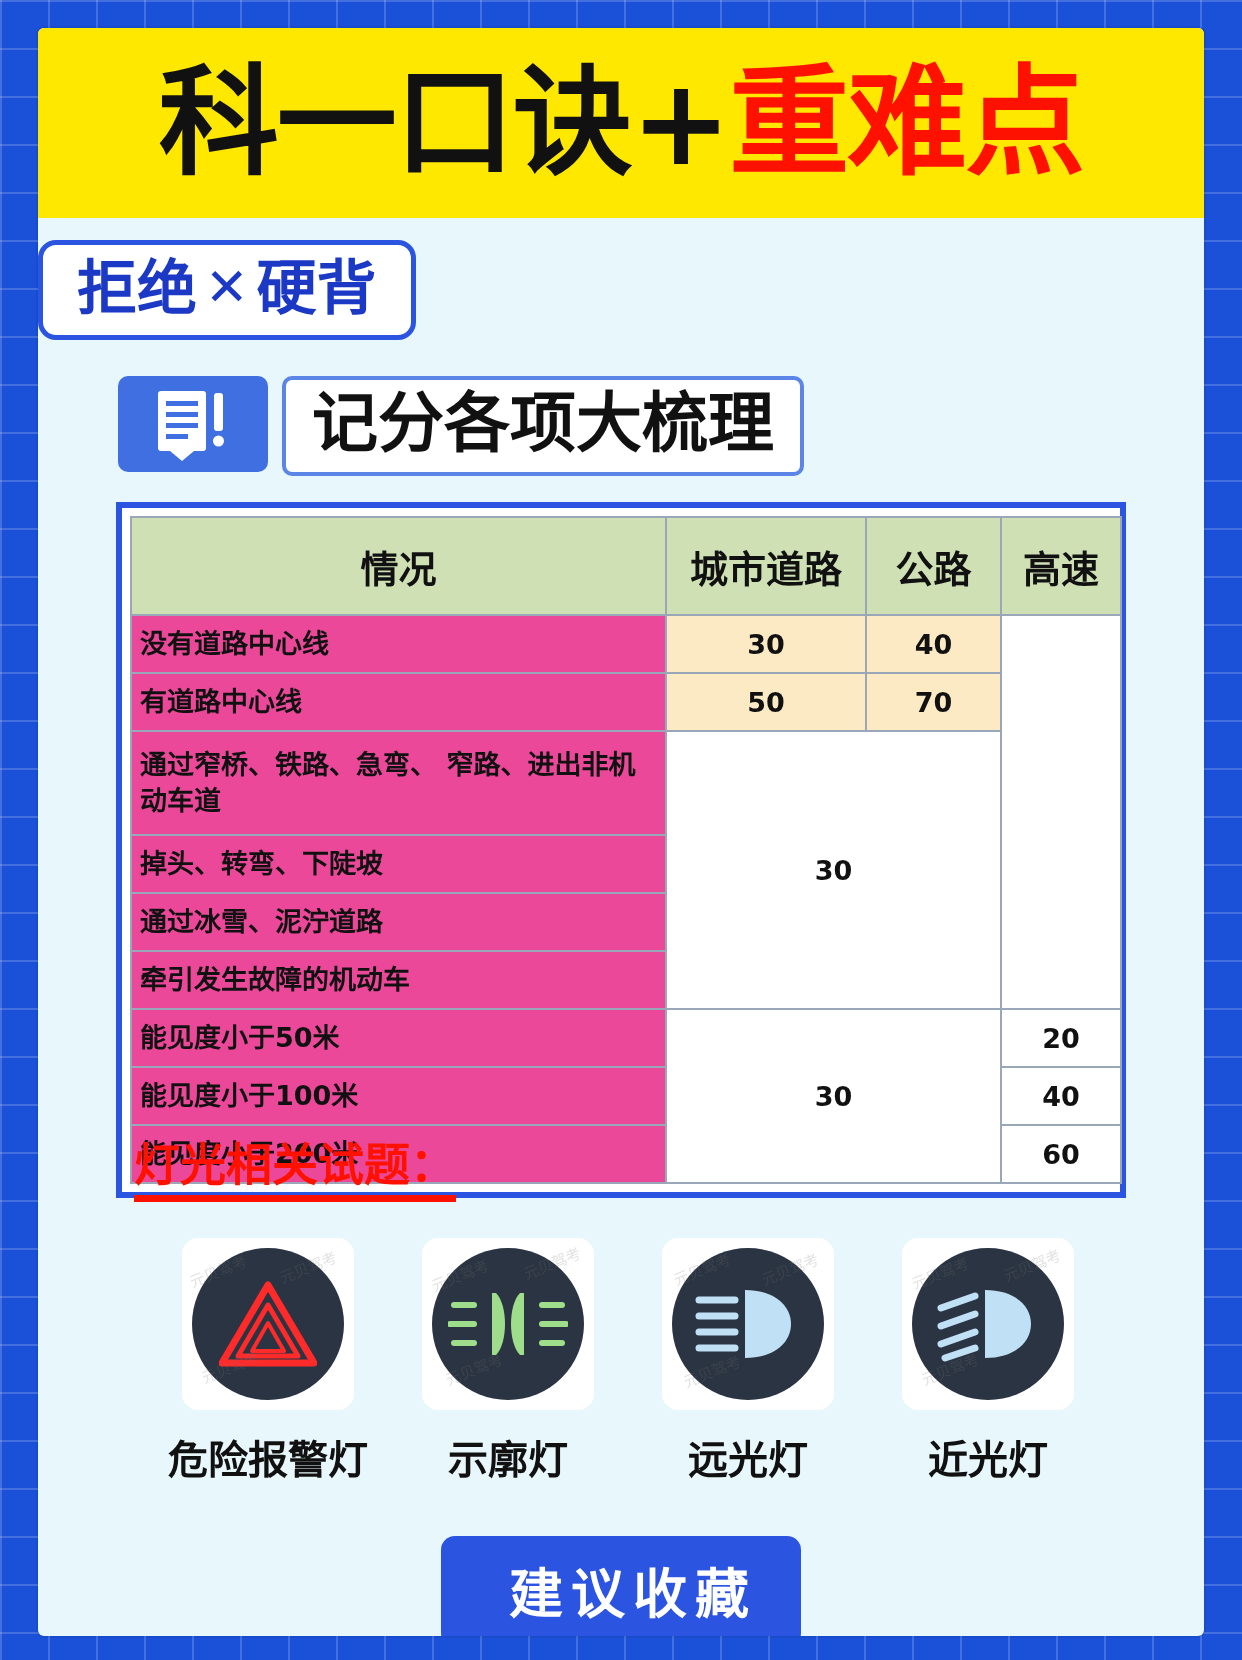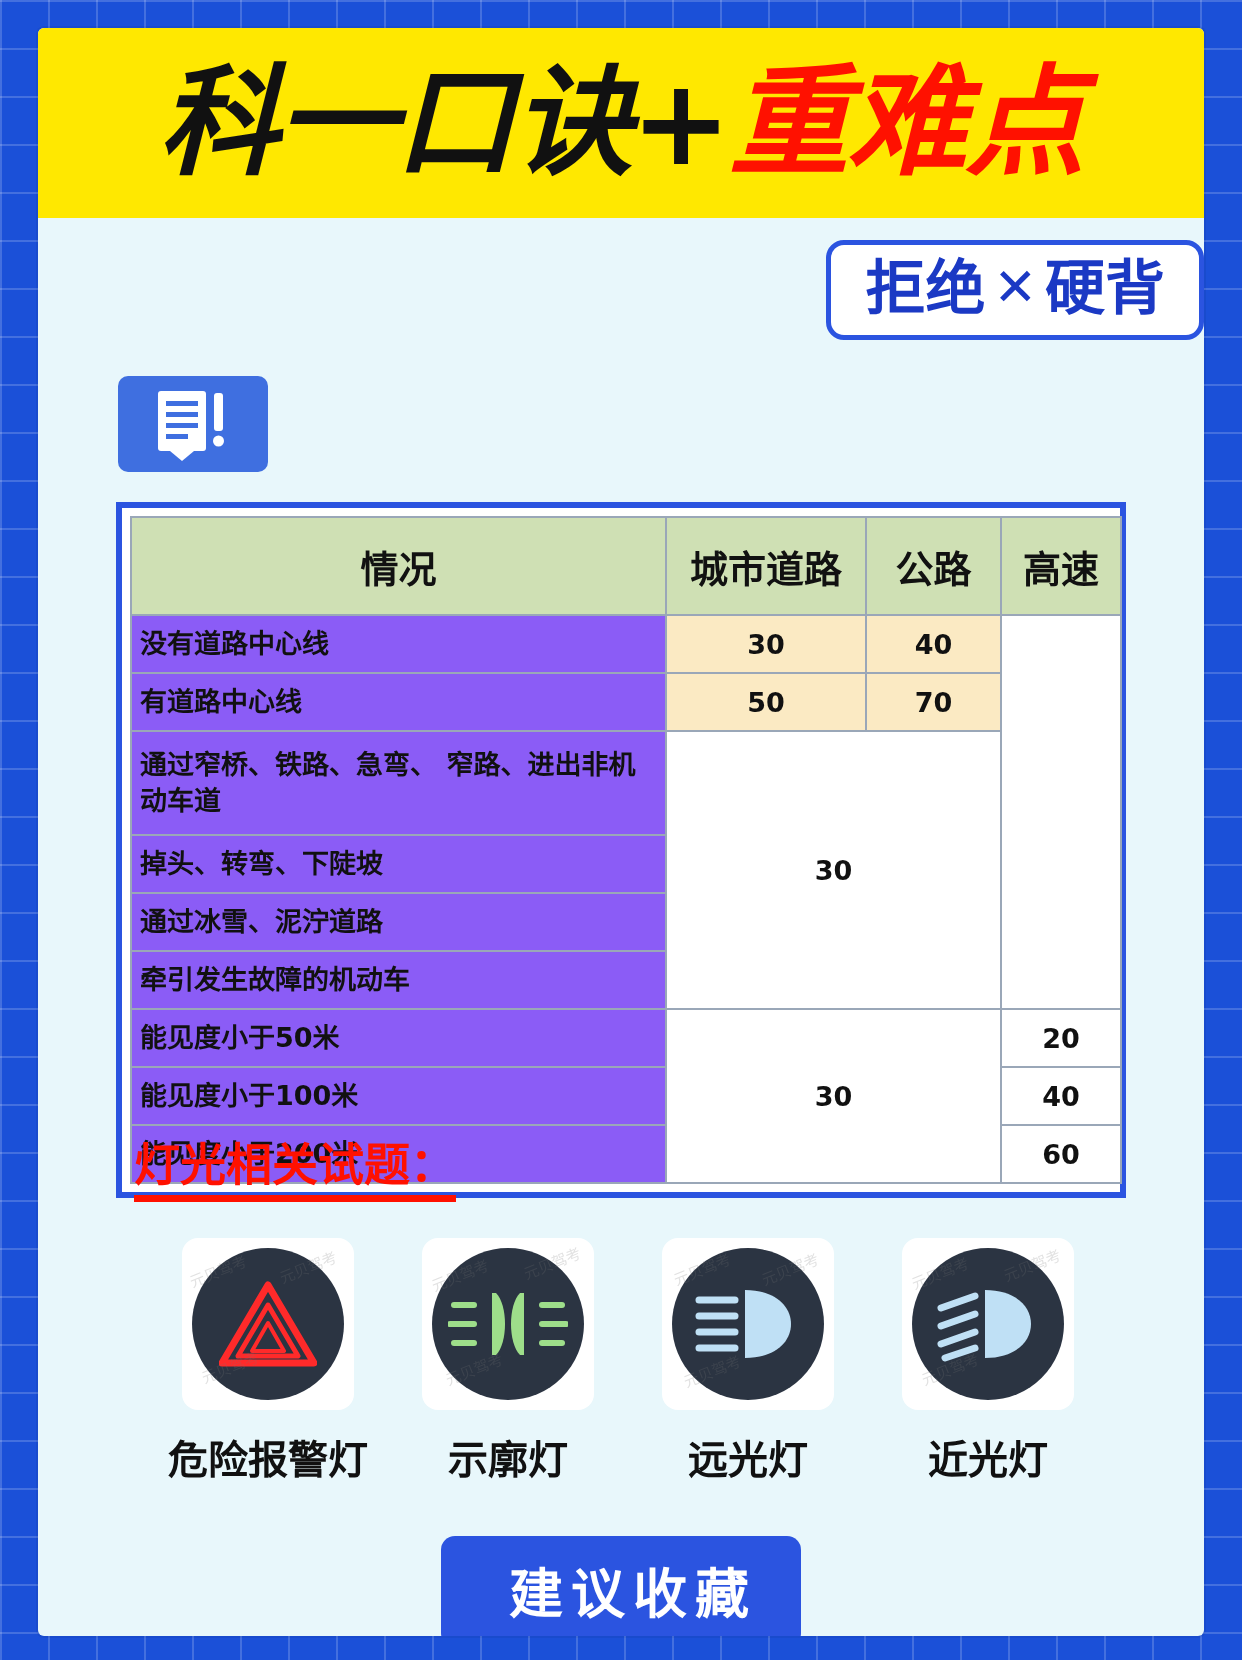--- a/index.html
+++ b/index.html
@@ -47,33 +47,32 @@
     align-items: center;
     justify-content: center;
   }
   .title-text {
     font-size: 120px;
     line-height: 1;
     font-weight: 900;
     letter-spacing: -2px;
     white-space: nowrap;
     font-family: "DejaVu Sans", "Liberation Sans", sans-serif;
-    font-style: italic;
   }
   .title-black { color: #111111; }
   .title-red { color: #ff1100; }
 
   
   .sub-badge-wrap {
     position: absolute;
     top: 212px;
     left: 0;
     width: 1166px;
     display: flex;
-    justify-content: flex-end;
+    justify-content: flex-start;
   }
   .sub-badge {
     border: 5px solid #2b54e0;
     border-radius: 18px;
     background: #ffffff;
     padding: 10px 34px 14px 34px;
     display: flex;
     align-items: center;
     gap: 6px;
   }
@@ -158,21 +157,21 @@
     font-weight: 700;
     text-align: center;
     height: 88px;
   }
   .col-case { width: 535px; }
   .col-city { width: 200px; }
   .col-road { width: 135px; }
   .col-high { width: 120px; }
 
   td.case {
-    background: #8b5cf6;
+    background: #ec4899;
     text-align: left;
     font-size: 29px;
     line-height: 1.35;
     height: 48px;
   }
   td.case.tall { height: 94px; }
   td.num {
     text-align: center;
     font-size: 36px;
     font-weight: 600;
@@ -301,20 +300,23 @@
         <rect x="8" y="4" width="48" height="60" rx="3" fill="#ffffff"></rect>
         <polygon points="8,64 56,64 32,74" fill="#ffffff" opacity="0"></polygon>
         <rect x="16" y="14" width="32" height="5" fill="#3f6fe0"></rect>
         <rect x="16" y="25" width="32" height="5" fill="#3f6fe0"></rect>
         <rect x="16" y="36" width="32" height="5" fill="#3f6fe0"></rect>
         <rect x="16" y="47" width="22" height="5" fill="#3f6fe0"></rect>
         <polygon points="20,64 44,64 32,74" fill="#ffffff"></polygon>
         <rect x="64" y="6" width="9" height="38" rx="3" fill="#ffffff"></rect>
         <circle cx="68.5" cy="54" r="5.5" fill="#ffffff"></circle>
       </svg>
+    </div>
+    <div class="section-title-box">
+      <span>记分各项大梳理</span>
     </div>
   </div>
 
   <div class="table-frame">
     <table class="speed">
       <colgroup>
         <col class="col-case">
           <col class="col-city">
           <col class="col-road">
           <col class="col-high">

